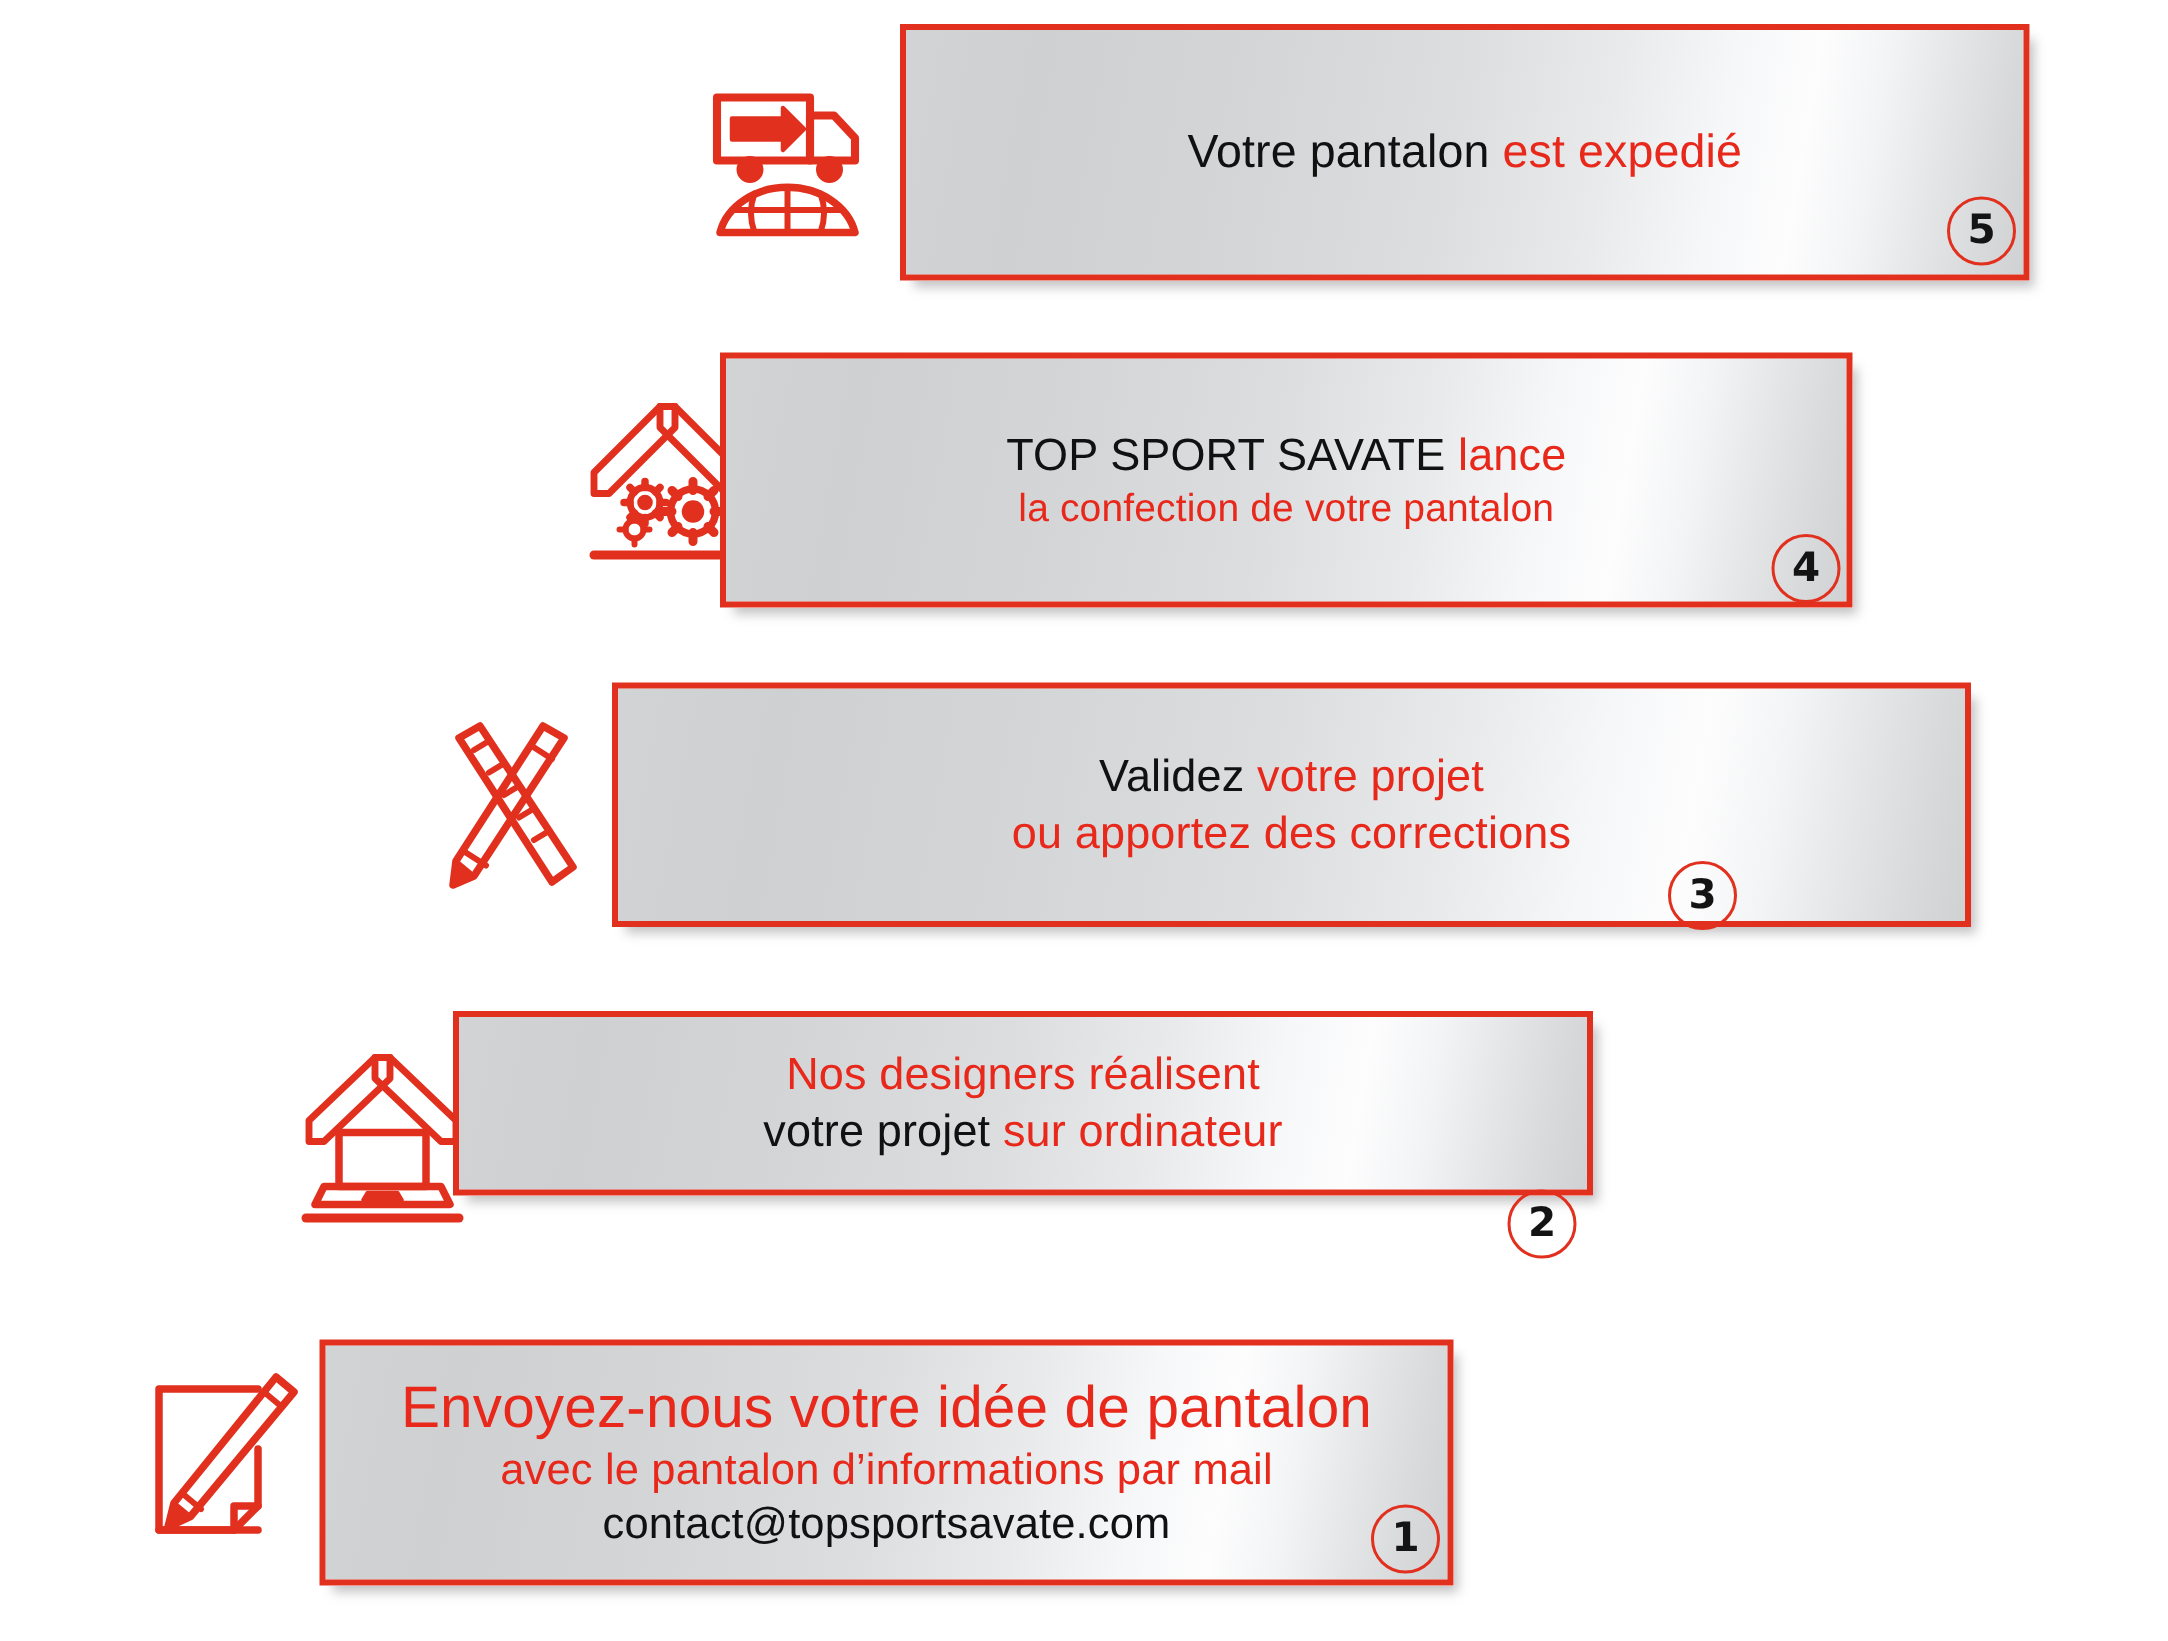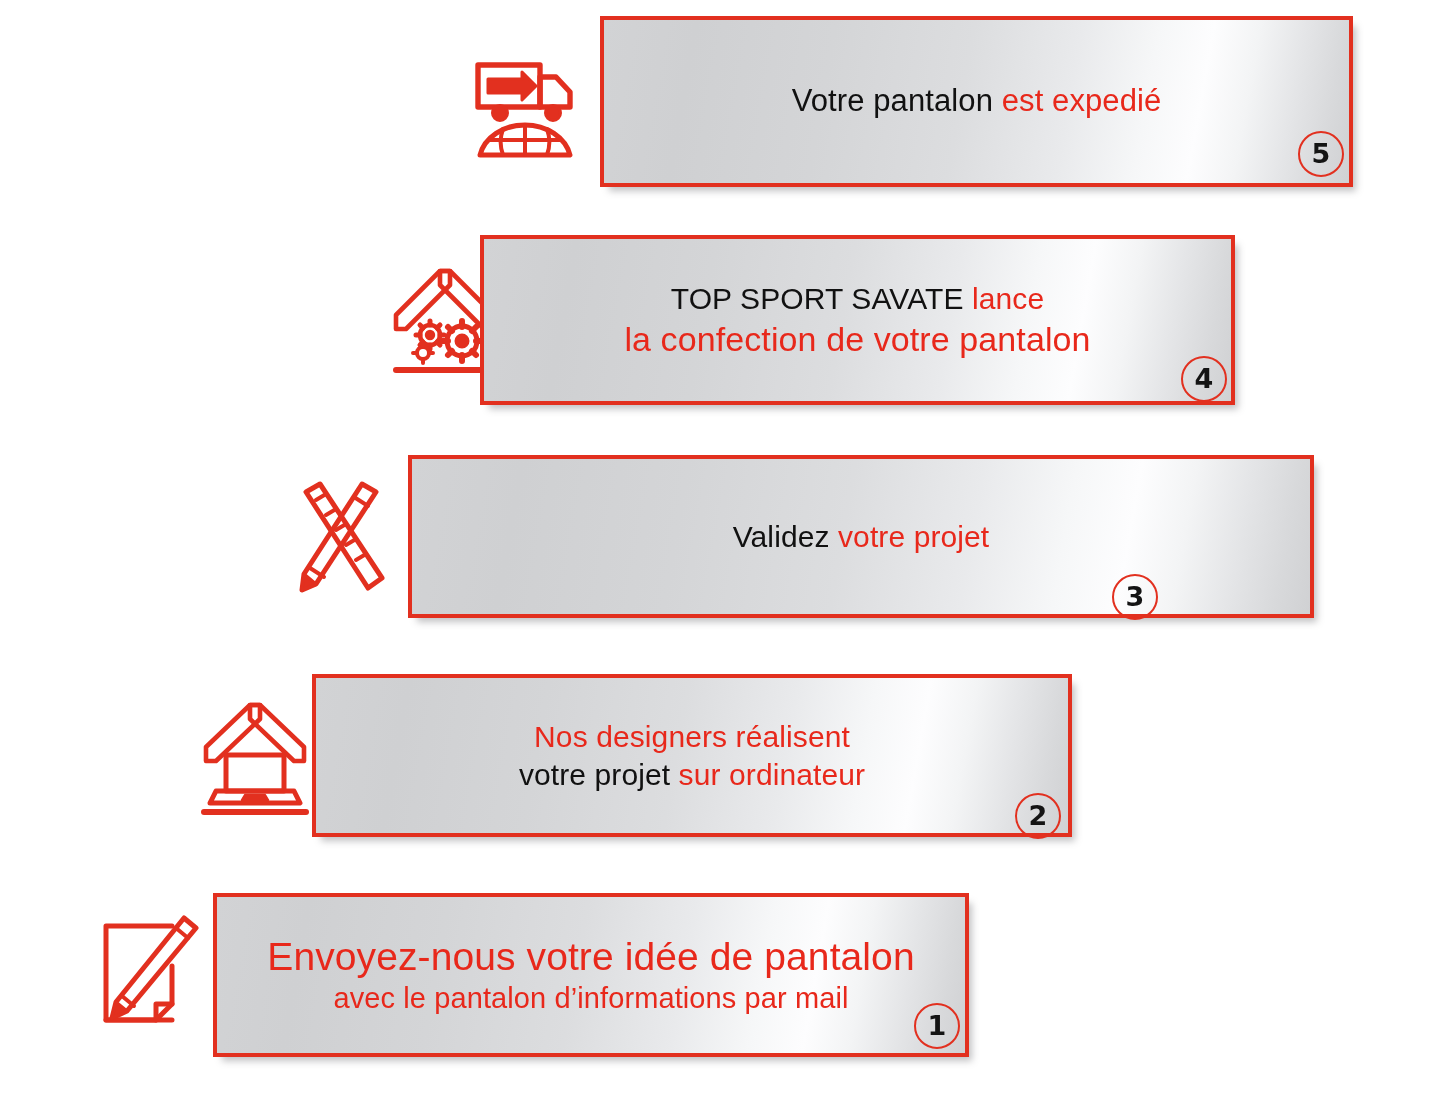--- a/index.html
+++ b/index.html
@@ -125,21 +125,21 @@
             <path d="M40,62 L40,66 M40,86 L40,90 M26,76 L30,76 M50,76 L54,76 M30,66 L33,69 M47,83 L50,86 M50,66 L47,69 M33,83 L30,86" stroke-width="5"></path>
             <circle cx="33" cy="94" r="6" stroke-width="4"></circle>
             <path d="M33,84 L33,88 M33,100 L33,104 M23,94 L27,94 M39,94 L43,94" stroke-width="4"></path>
             <path d="M6,111 L104,111" stroke-width="6"></path>
           </g>
         </svg>
       </div>
       <div class="bar" style="left: 480px; top: 235px; width: 755px; height: 170px;">
         <div class="bar-inner">
           <div class="line" style="font-size: 30px;"><span class="k">TOP SPORT SAVATE </span><span class="r">lance</span></div>
-          <div class="line" style="font-size: 34px;"><span class="r">la confection de votre pantalon</span></div>
+          <div class="line" style="font-size: 26px;"><span class="r">la confection de votre pantalon</span></div>
         </div>
         <div class="badge" style="left: 697px; top: 117px;">
           <span>4</span>
         </div>
       </div>
     </div>
     <div class="step">
       <div class="icon" style="left: 286px; top: 478px;">
         <svg viewBox="0 0 110 118" xmlns="http://www.w3.org/2000/svg">
           <g fill="none" stroke="#E2301F" stroke-width="5.4" stroke-linecap="round" stroke-linejoin="round">
@@ -148,40 +148,41 @@
             <path d="M90,14 L76,6 L18,96 L16,112 L30,106 Z" stroke-width="5"></path>
             <path d="M82,28 L68,19" stroke-width="4"></path>
             <path d="M24,90 L38,99" stroke-width="4"></path>
             <path d="M18,96 L16,112 L30,106 Z" fill="#E2301F" stroke="#E2301F" stroke-width="3"></path>
           </g>
         </svg>
       </div>
       <div class="bar" style="left: 408px; top: 455px; width: 906px; height: 163px;">
         <div class="bar-inner">
           <div class="line" style="font-size: 30px;"><span class="k">Validez </span><span class="r">votre projet</span></div>
+          <div class="line" style="font-size: 30px;"><span class="r">ou apportez des corrections</span></div>
         </div>
         <div class="badge" style="left: 700px; top: 115px;">
           <span>3</span>
         </div>
       </div>
     </div>
     <div class="step">
       <div class="icon" style="left: 200px; top: 699px;">
         <svg viewBox="0 0 110 118" xmlns="http://www.w3.org/2000/svg">
           <g fill="none" stroke="#E2301F" stroke-width="5.4" stroke-linecap="round" stroke-linejoin="round">
             <path d="M6,62 L6,48 L50,6 L60,6 L60,20 L16,62 Z" stroke-width="4.6"></path>
             <path d="M104,62 L104,48 L60,6 L50,6 L50,20 L94,62 Z" stroke-width="4.6"></path>
             <path d="M26,56 L84,56 L84,92 L26,92 Z" stroke-width="5"></path>
             <path d="M16,92 L94,92 L100,104 L10,104 Z" stroke-width="5"></path>
             <path d="M45,96 L65,96 L68,101 L42,101 Z" fill="#E2301F" stroke="#E2301F" stroke-width="2.4"></path>
             <path d="M4,113 L106,113" stroke-width="6"></path>
           </g>
         </svg>
       </div>
-      <div class="bar" style="left: 312px; top: 674px; width: 760px; height: 163px;">
+      <div class="bar" style="left: 302px; top: 674px; width: 760px; height: 123px;">
         <div class="bar-inner">
           <div class="line" style="font-size: 30px;"><span class="r">Nos designers réalisent</span></div>
           <div class="line" style="font-size: 30px;"><span class="k">votre projet </span><span class="r">sur ordinateur</span></div>
         </div>
         <div class="badge" style="left: 699px; top: 115px;">
           <span>2</span>
         </div>
       </div>
     </div>
     <div class="step">
@@ -195,19 +196,20 @@
             <path d="M92,24 L80,14" stroke-width="4"></path>
             <path d="M26,82 L38,92" stroke-width="4"></path>
             <path d="M20,88 L16,104 L31,97 Z" fill="#E2301F" stroke="#E2301F" stroke-width="3"></path>
           </g>
         </svg>
       </div>
       <div class="bar" style="left: 213px; top: 893px; width: 756px; height: 164px;">
         <div class="bar-inner">
           <div class="line" style="font-size: 39px;"><span class="r">Envoyez-nous votre idée de pantalon</span></div>
           <div class="line" style="font-size: 29px;"><span class="r">avec le pantalon d’informations par mail</span></div>
+          <div class="line" style="font-size: 29px;"><span class="k">contact@topsportsavate.com</span></div>
         </div>
         <div class="badge" style="left: 697px; top: 106px;">
           <span>1</span>
         </div>
       </div>
     </div>
   </div>
 
 </body></html>

